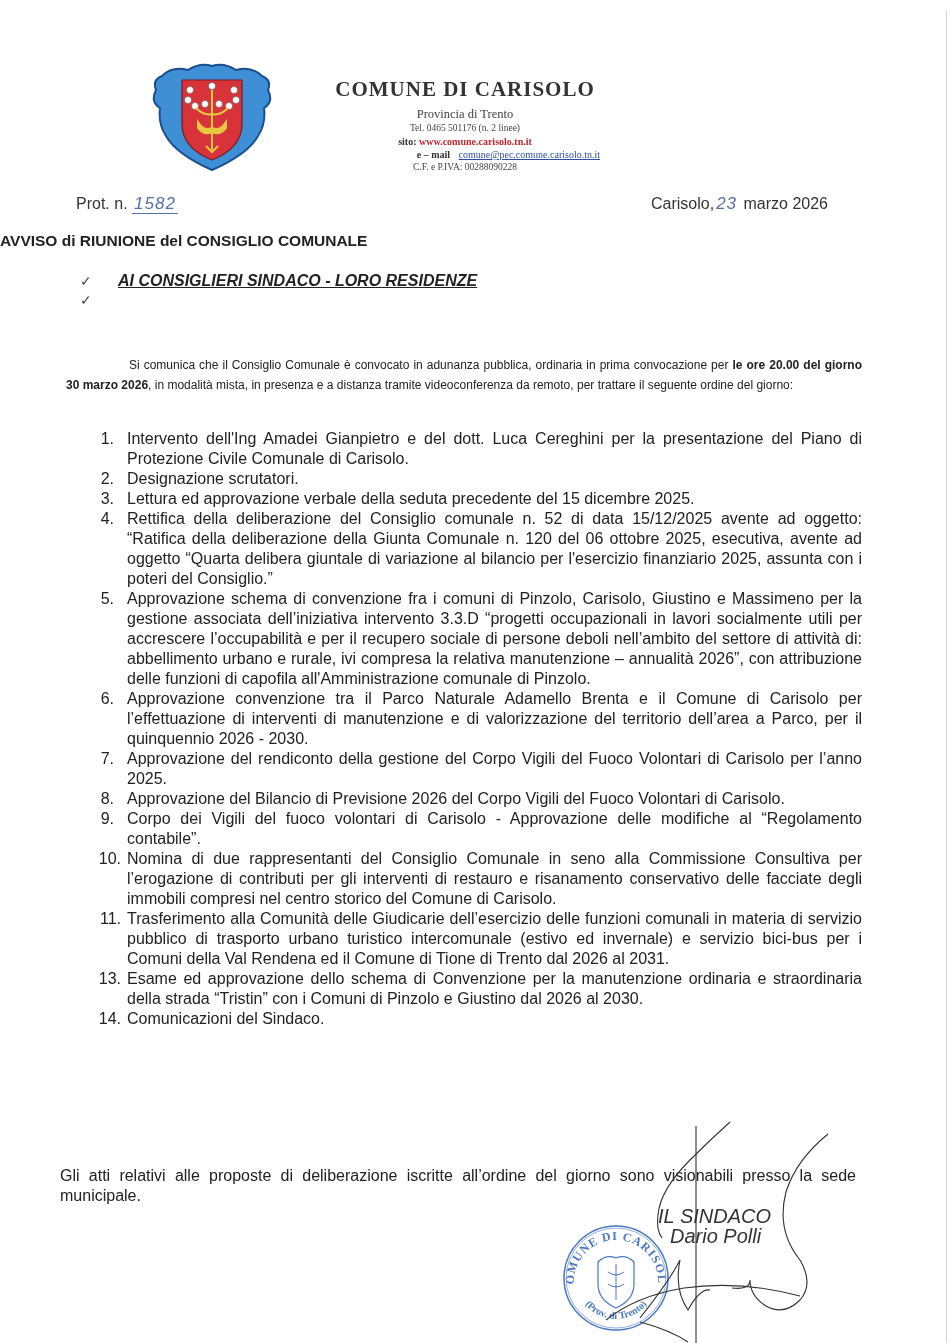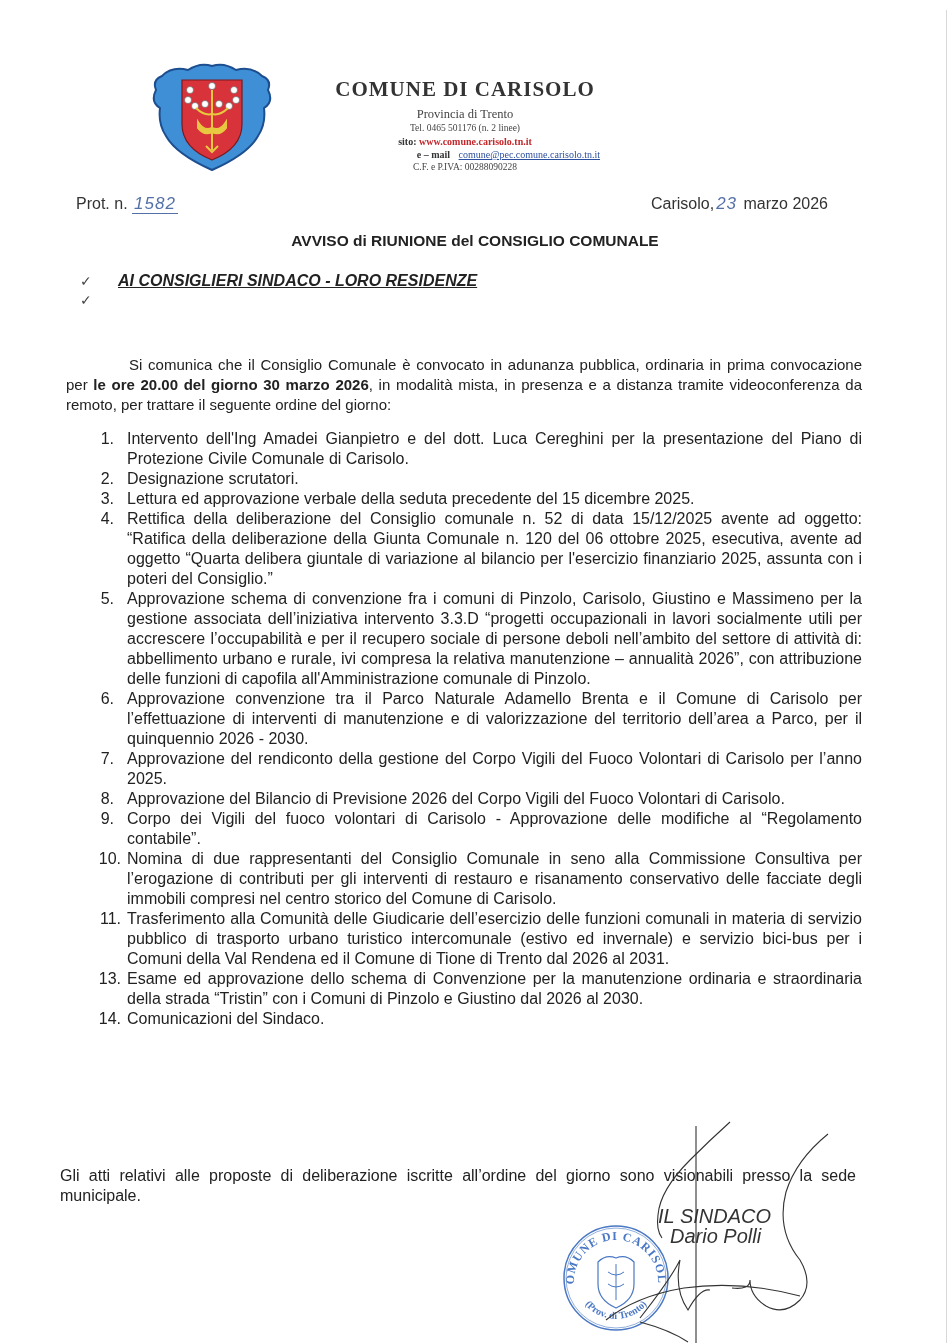--- a/index.html
+++ b/index.html
@@ -17,30 +17,30 @@
     .org-sito { font-size: 10px; line-height: 13px; font-weight: bold; color: #333; }
     .org-sito .link { color: #c0282c; }
     .org-mail { font-size: 10px; line-height: 13px; font-weight: bold; color: #333; text-align: right; padding-right: 0px; }
     .org-mail .link { color: #2b4f9e; text-decoration: underline; font-weight: normal; margin-left: 6px; }
 
     .prot { position: absolute; left: 76px; top: 194px; font-size: 16px; color: #333; }
     .hand { font-family: Liberation Sans, sans-serif; font-style: italic; color: #5470a8;
       border-bottom: 1px solid #5470a8; padding: 0 2px; font-size: 17px; letter-spacing: 1px; }
     .date { position: absolute; right: 122px; top: 194px; font-size: 16px; color: #333; }
 
-    .title { position: absolute; left: 0; width: 950px; top: 232px; text-align: center;
+    .title { position: absolute; left: 0; width: 950px; top: 232px; 
       font-size: 15.5px; font-weight: bold; color: #222; }
 
     .recipients { position: absolute; left: 80px; top: 272px; }
     .recip { display: flex; align-items: baseline; height: 20px; }
     .check { width: 38px; font-size: 14px; color: #444; }
     .recip-label { font-size: 16px; font-weight: bold; font-style: italic; text-decoration: underline; color: #222; }
 
     
-    .intro { position: absolute; left: 66px; top: 355px; width: 796px; font-size: 15px; line-height: 20px;
+    .intro { position: absolute; left: 66px; top: 355px; width: 796px; font-size: 12px; line-height: 20px;
       text-align: justify; color: #222; }
     .intro p { margin: 0; text-indent: 63px; }
     .intro b { font-weight: bold; }
 
     .agenda { position: absolute; left: 66px; top: 429px; width: 796px; margin: 0; padding: 0; list-style: none; }
     .agenda li { display: flex; font-size: 16px; line-height: 20px; text-align: justify; color: #222; }
     .agenda .num { width: 61px; flex: 0 0 61px; text-align: right; padding-right: 13px; box-sizing: border-box; }
     .agenda li.two .num { padding-right: 6px; }
     .agenda .txt { flex: 1; }
 

